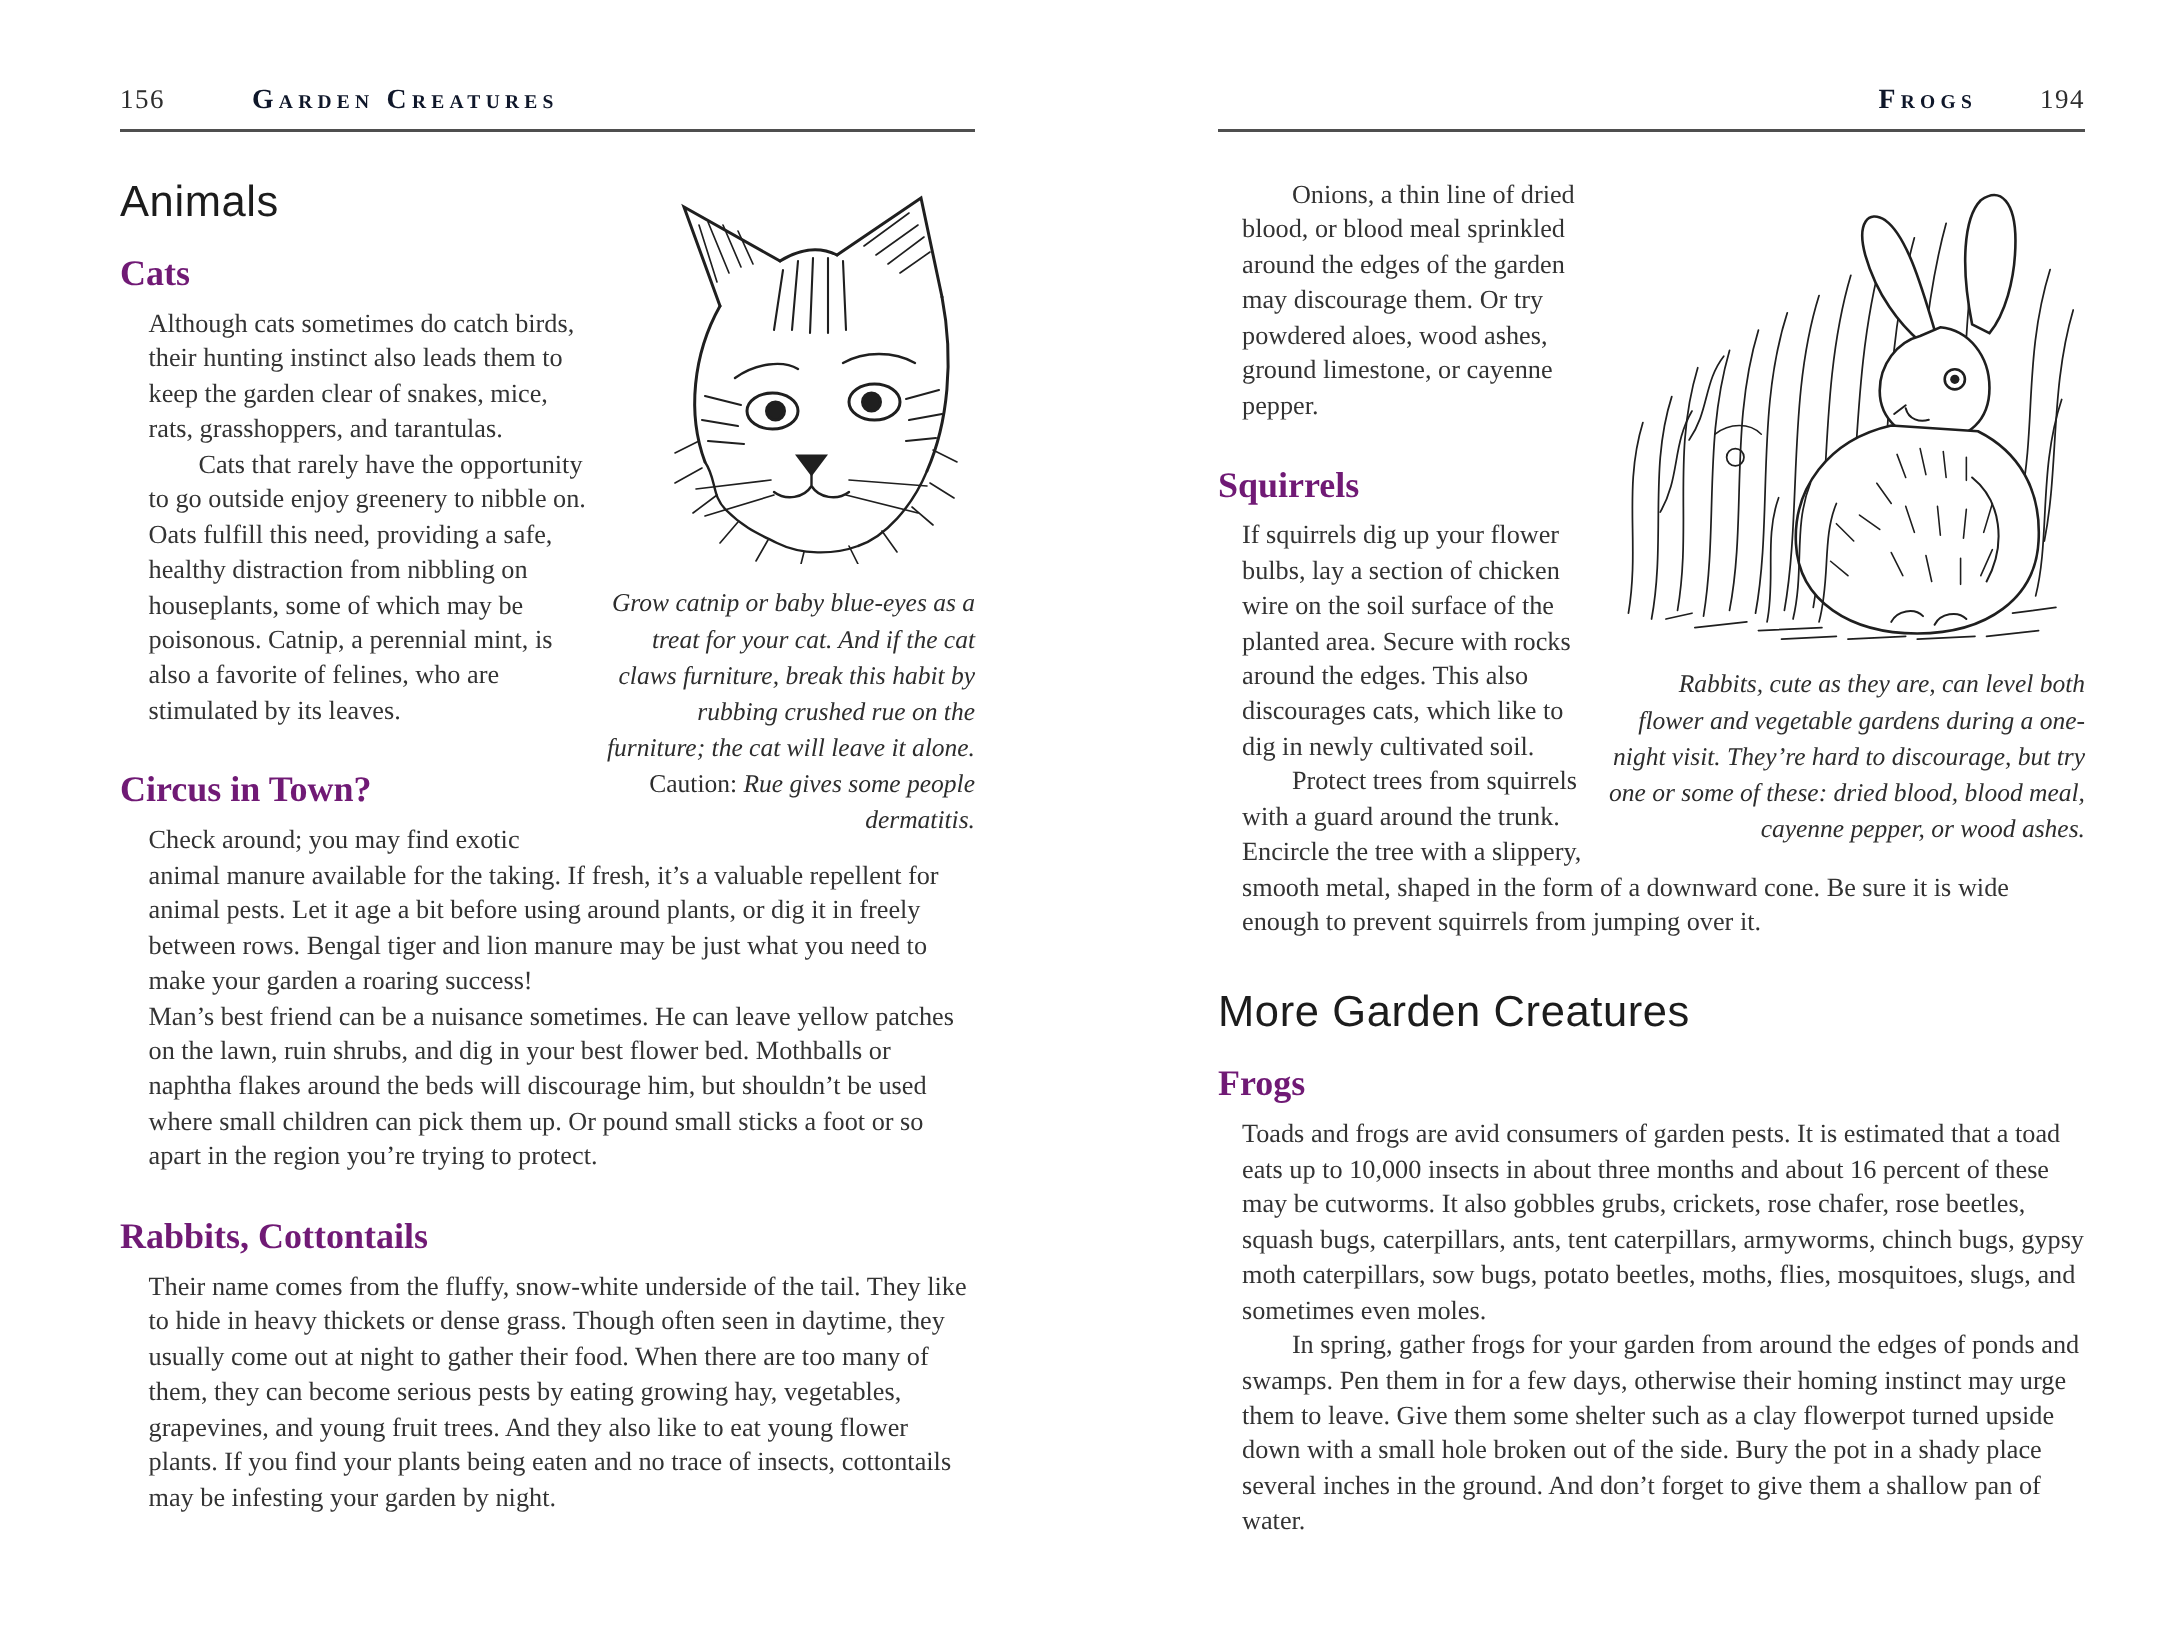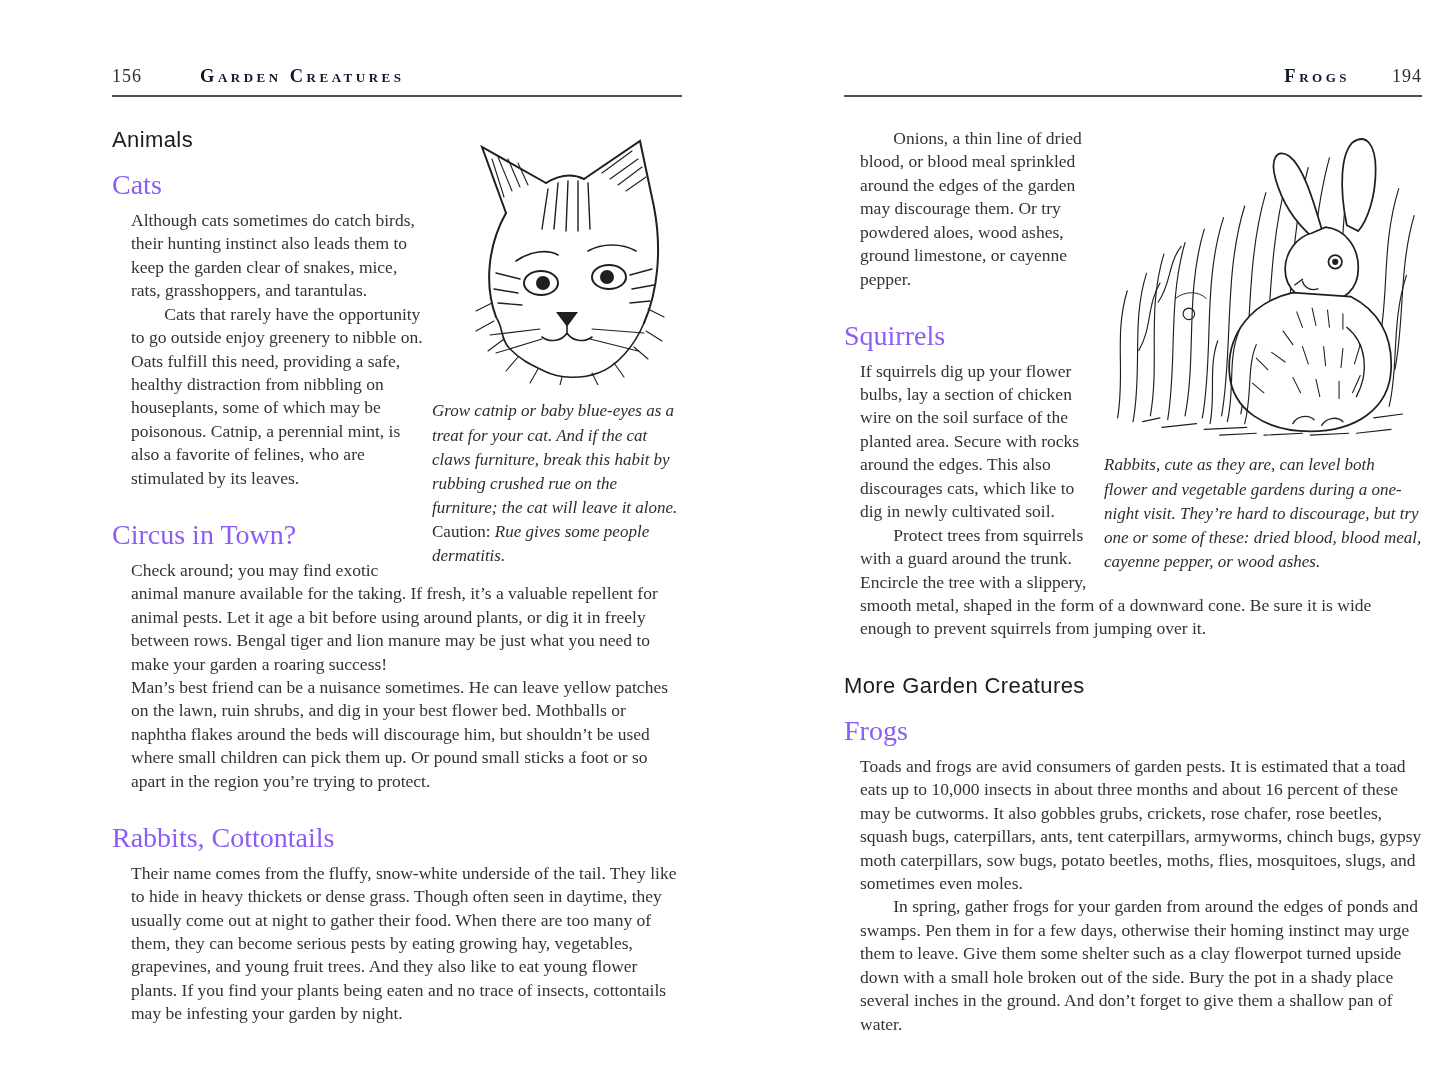--- a/index.html
+++ b/index.html
@@ -5,21 +5,21 @@
   html, body { margin: 0; padding: 0; background: #ffffff; }
   .spread {
     position: relative;
     width: 1445px;
     height: 1084px;
     background: #ffffff;
     font-family: "Liberation Serif", serif;
     color: #333333;
     overflow: hidden;
   }
-  .page { position: absolute; top: 66px; margin-left: 32px; }
+  .page { position: absolute; top: 56px; }
   .page-left  { left: 80px;  width: 570px; }
   .page-right { left: 812px; width: 578px; }
 
   .page-header {
     display: flex;
     align-items: baseline;
     border-bottom: 2px solid #4f4f4f;
     padding-bottom: 8px;
     color: #2e2e2e;
   }
@@ -33,44 +33,44 @@
     color: #0f172a;
   }
   .page-header.left  .running-head { margin-left: 58px; }
   .page-header.right .running-head { margin-right: 42px; }
 
   .page-body { font-size: 17.5px; line-height: 1.34; }
 
   h1.display {
     font-family: "Liberation Sans", sans-serif;
     font-weight: 400;
-    font-size: 22px;
+    font-size: 29px;
     letter-spacing: 0.4px;
     color: #1c1c1c;
     margin: 0 0 10px 0;
   }
   .page-left  h1.display { margin-top: 28px; }
   .page-right h1.display { margin-top: 30px; }
 
   h2.subhead {
-    font-size: 28px;
-    font-weight: 400;
-    color: #8b5cf6;
+    font-size: 24px;
+    font-weight: 700;
+    color: #701a75;
     margin: 26px 0 5px 0;
   }
   h2.subhead.first { margin-top: 12px; }
 
   .body-block { padding-left: 19px; }
   .body-block p { margin: 0; }
   p.indent { text-indent: 1.9em; }
   .page-right > .page-body > p.continued { padding-left: 16px; margin: 0; }
   .page-right .body-block { padding-left: 16px; }
   .page-right .page-body { padding-top: 30px; }
 
-  figure.fig { float: right; margin: 0 0 10px 18px; }
+  figure.fig { float: right; margin: 0 0 10px 18px; text-align: right; }
   figure.fig-cat    { width: 236px; margin-top: 8px; }
   figure.fig-rabbit { width: 318px; margin-top: 2px; margin-left: 16px; }
   figure.fig figcaption {
     font-style: italic;
     font-size: 17px;
     line-height: 1.42;
     color: #2d2d2d;
     margin-top: 8px;
   }
   figure.fig-cat figcaption { margin-left: -14px; }

